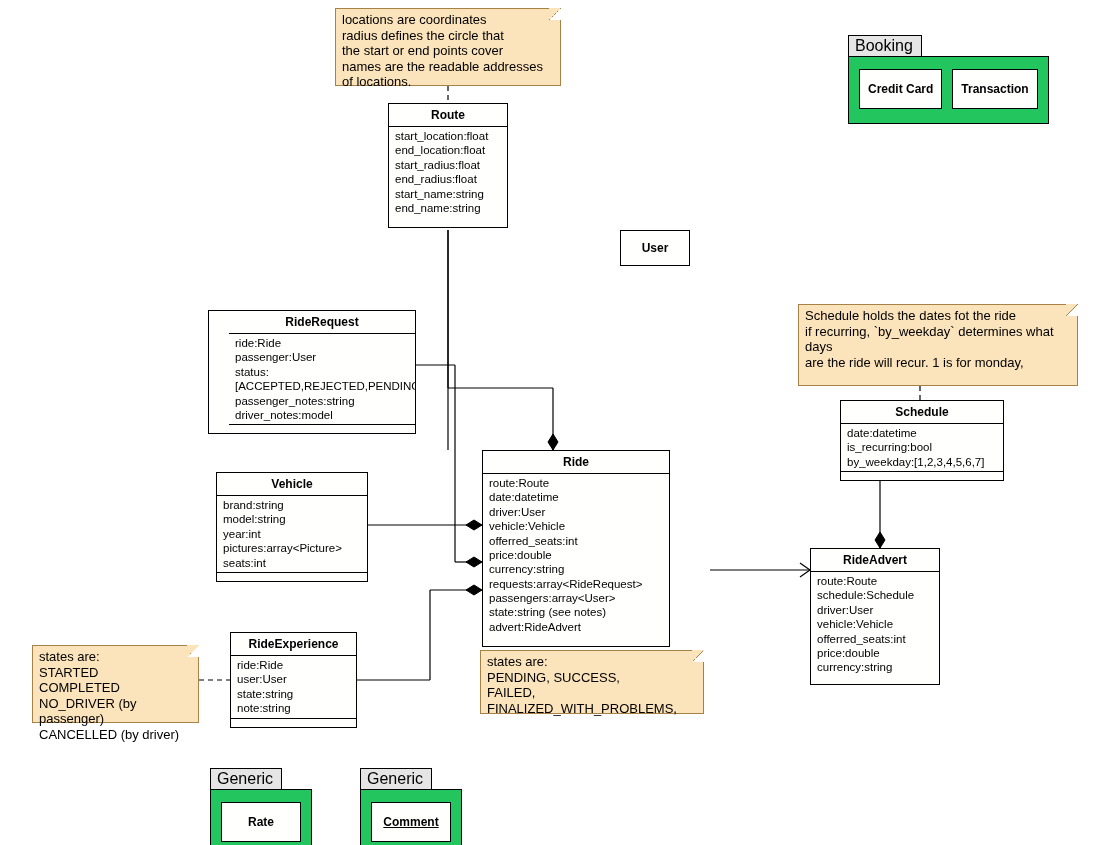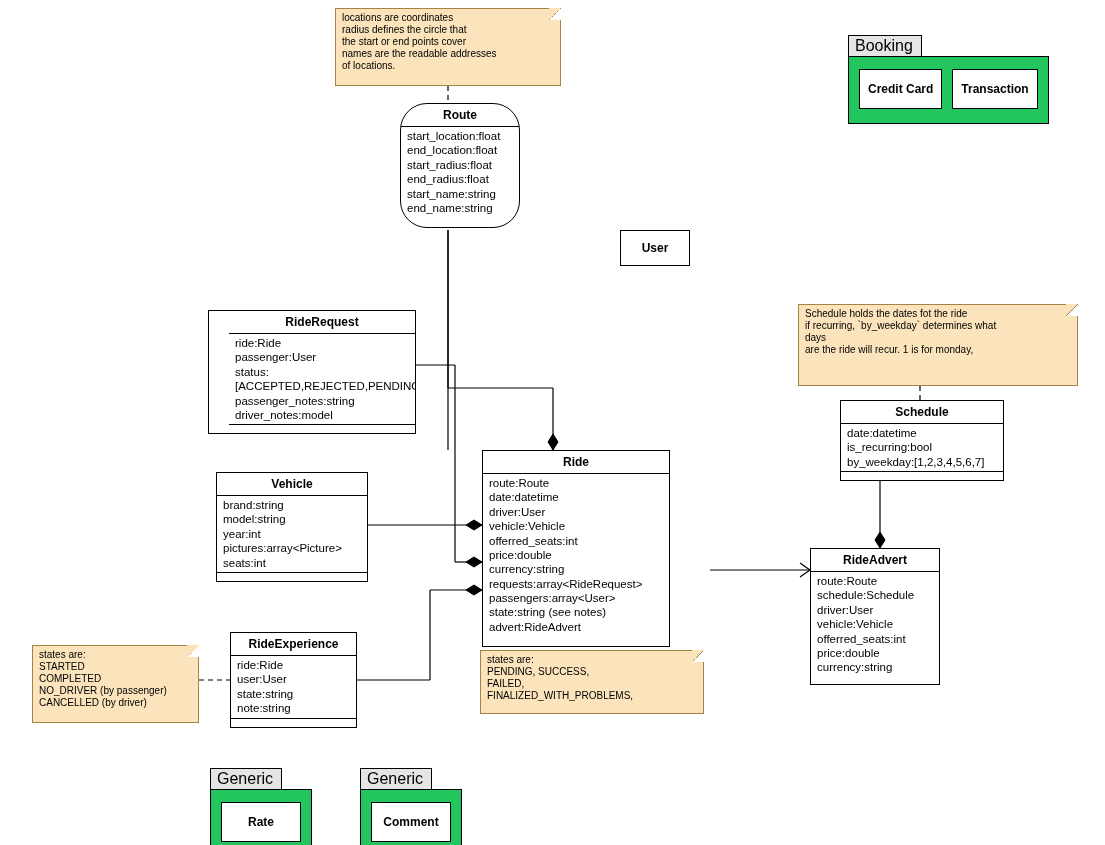--- a/index.html
+++ b/index.html
@@ -18,21 +18,21 @@
     width: 1105px;
     height: 845px;
   }
   .note {
     position: absolute;
     background: #fbe3bb;
     border: 1px solid #a78246;
     padding: 3px 6px 3px 6px;
     box-sizing: border-box;
     line-height: 1.2;
-    font-size: 10px;
+    font-size: 13px;
   }
   .note .fold {
     position: absolute;
     top: -1px;
     right: -1px;
     width: 12px;
     height: 12px;
     background: linear-gradient(135deg, #fbe3bb 50%, #a78246 50%, #a78246 52%, #fff 52%);
   }
   .classbox {
@@ -144,21 +144,21 @@
 
   <div class="note" style="left:335px; top:8px; width:226px; height:78px;">
     <div class="fold"></div>
     <span style="white-space:pre-line;">locations are coordinates
 radius defines the circle that
 the start or end points cover
 names are the readable addresses
 of locations.</span>
   </div>
 
-  <div class="classbox" style="left:400px; top:103px; width:120px;border-radius:27px;">
+  <div class="classbox" style="left:388px; top:103px; width:120px;">
     <div class="title">Route</div>
     <div class="body" style="height:96px;">
       <div>start_location:float</div>
       <div>end_location:float</div>
       <div>start_radius:float</div>
       <div>end_radius:float</div>
       <div>start_name:string</div>
       <div>end_name:string</div>
     </div>
   </div>
@@ -285,18 +285,18 @@
       <div class="classbox single">
         <div class="title" style="padding:12px 18px;">Rate</div>
       </div>
     </div>
   </div>
 
   <div class="pkg" style="left:360px; top:768px;">
     <div class="tab">Generic</div>
     <div class="body">
       <div class="classbox single">
-        <div class="title" style="padding:12px 10px;">Comment</div>
+        <div class="title" style="padding:12px 10px;text-decoration:underline;">Comment</div>
       </div>
     </div>
   </div>
 
 </div>
 
 </body></html>

